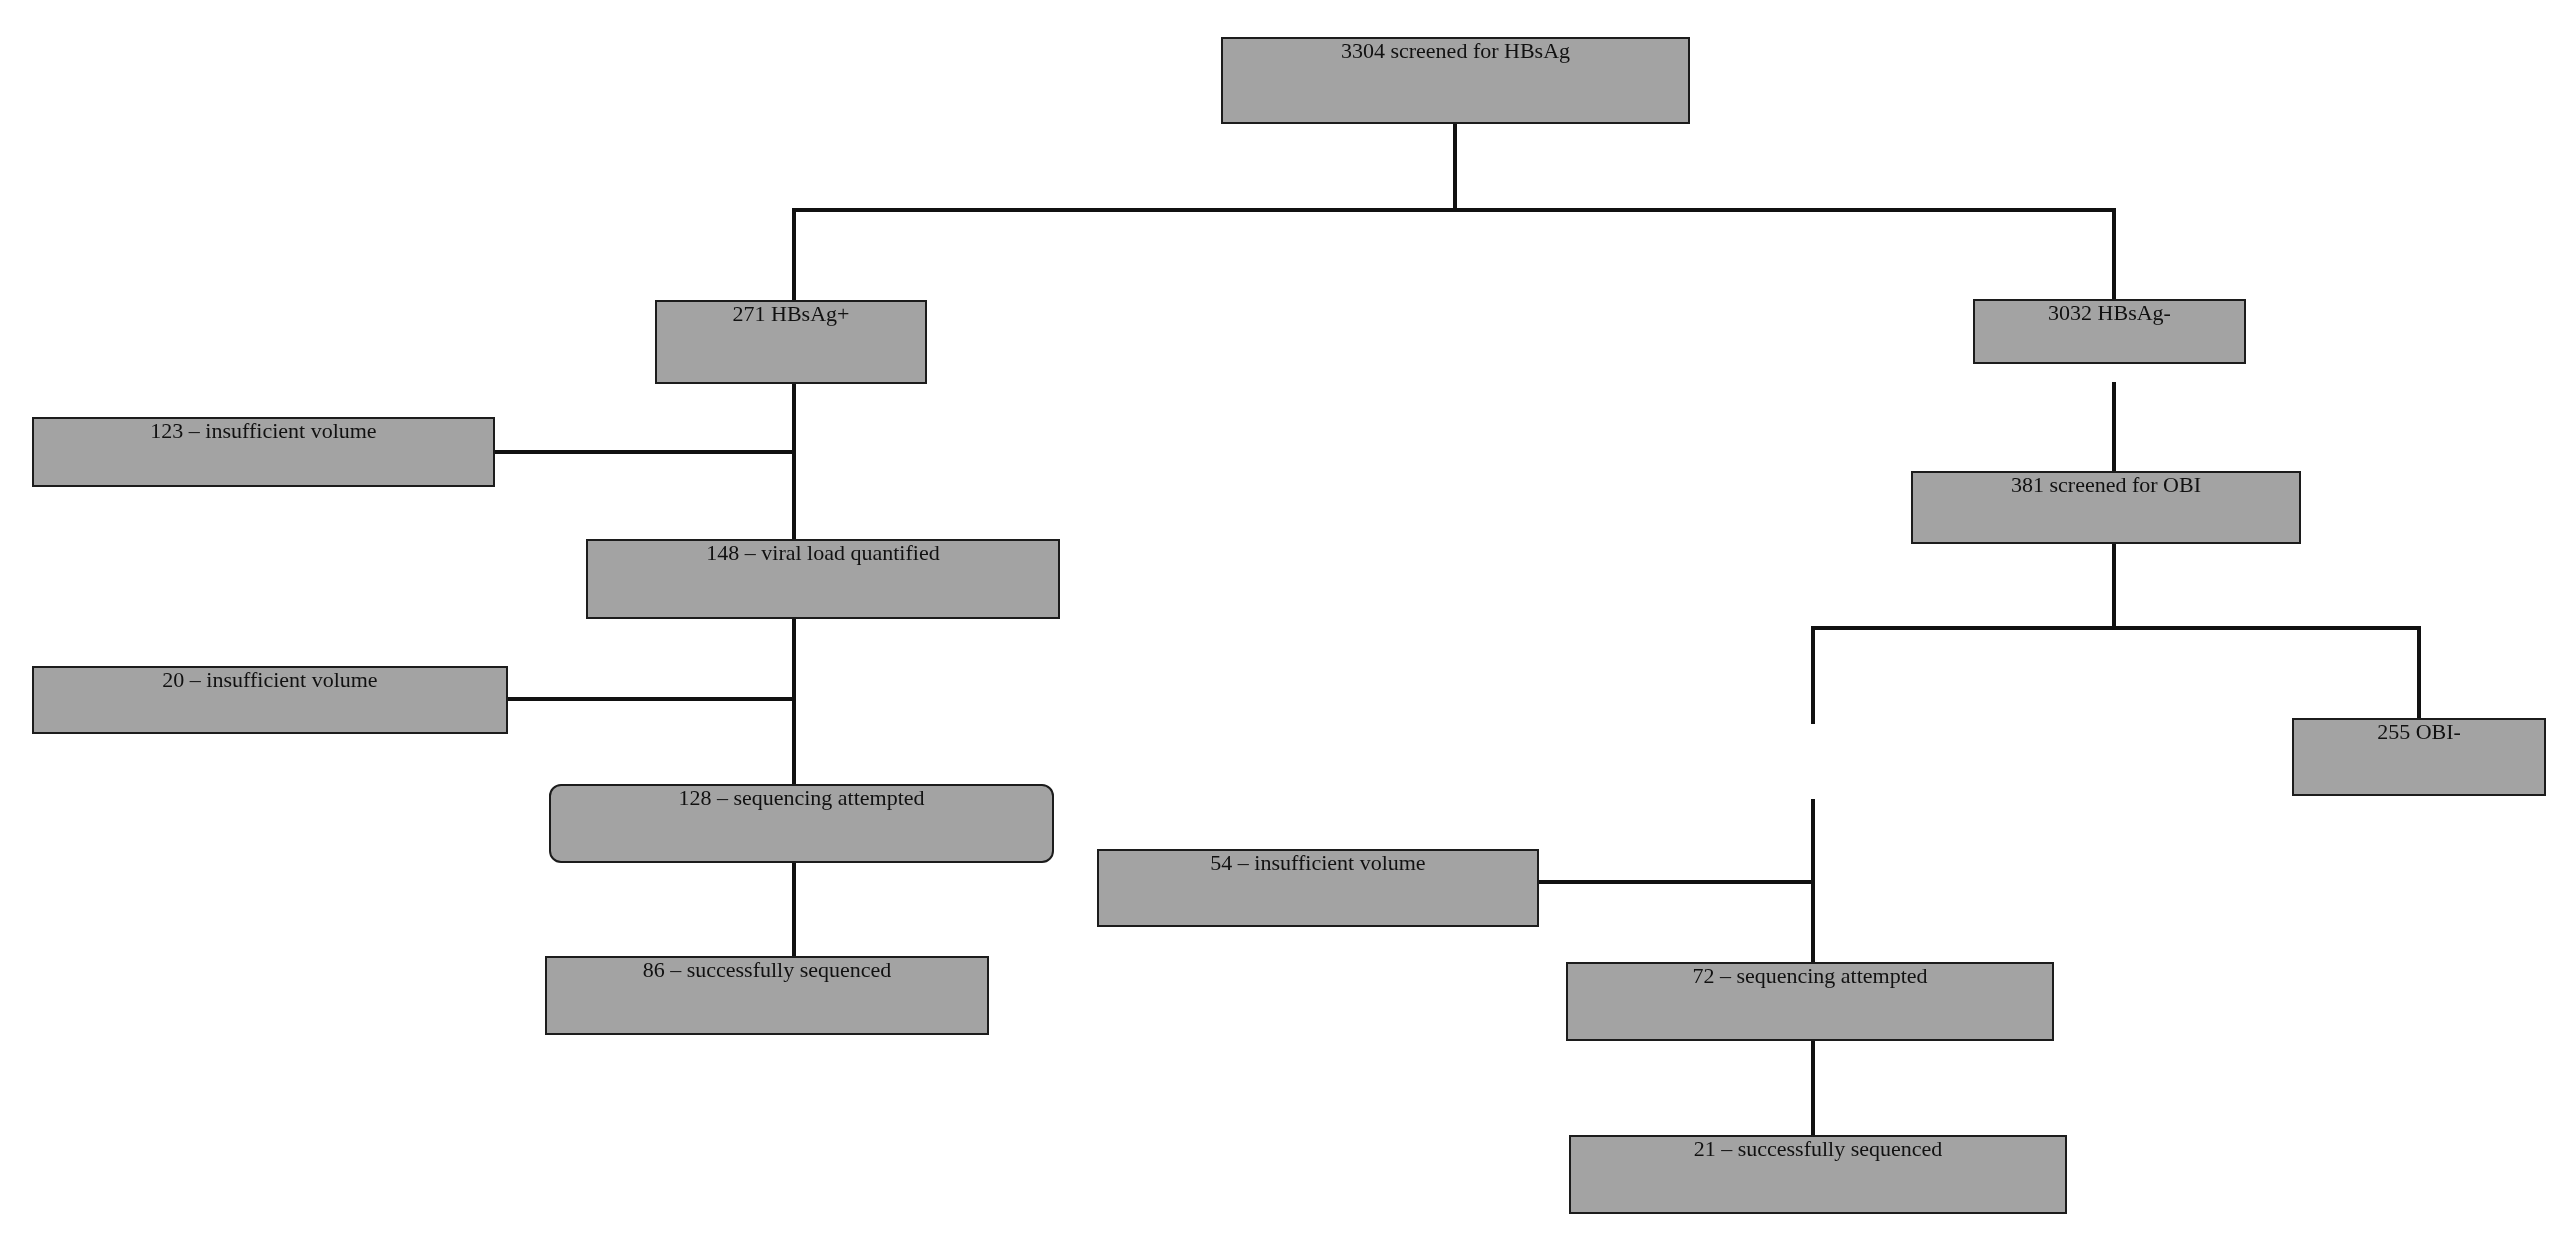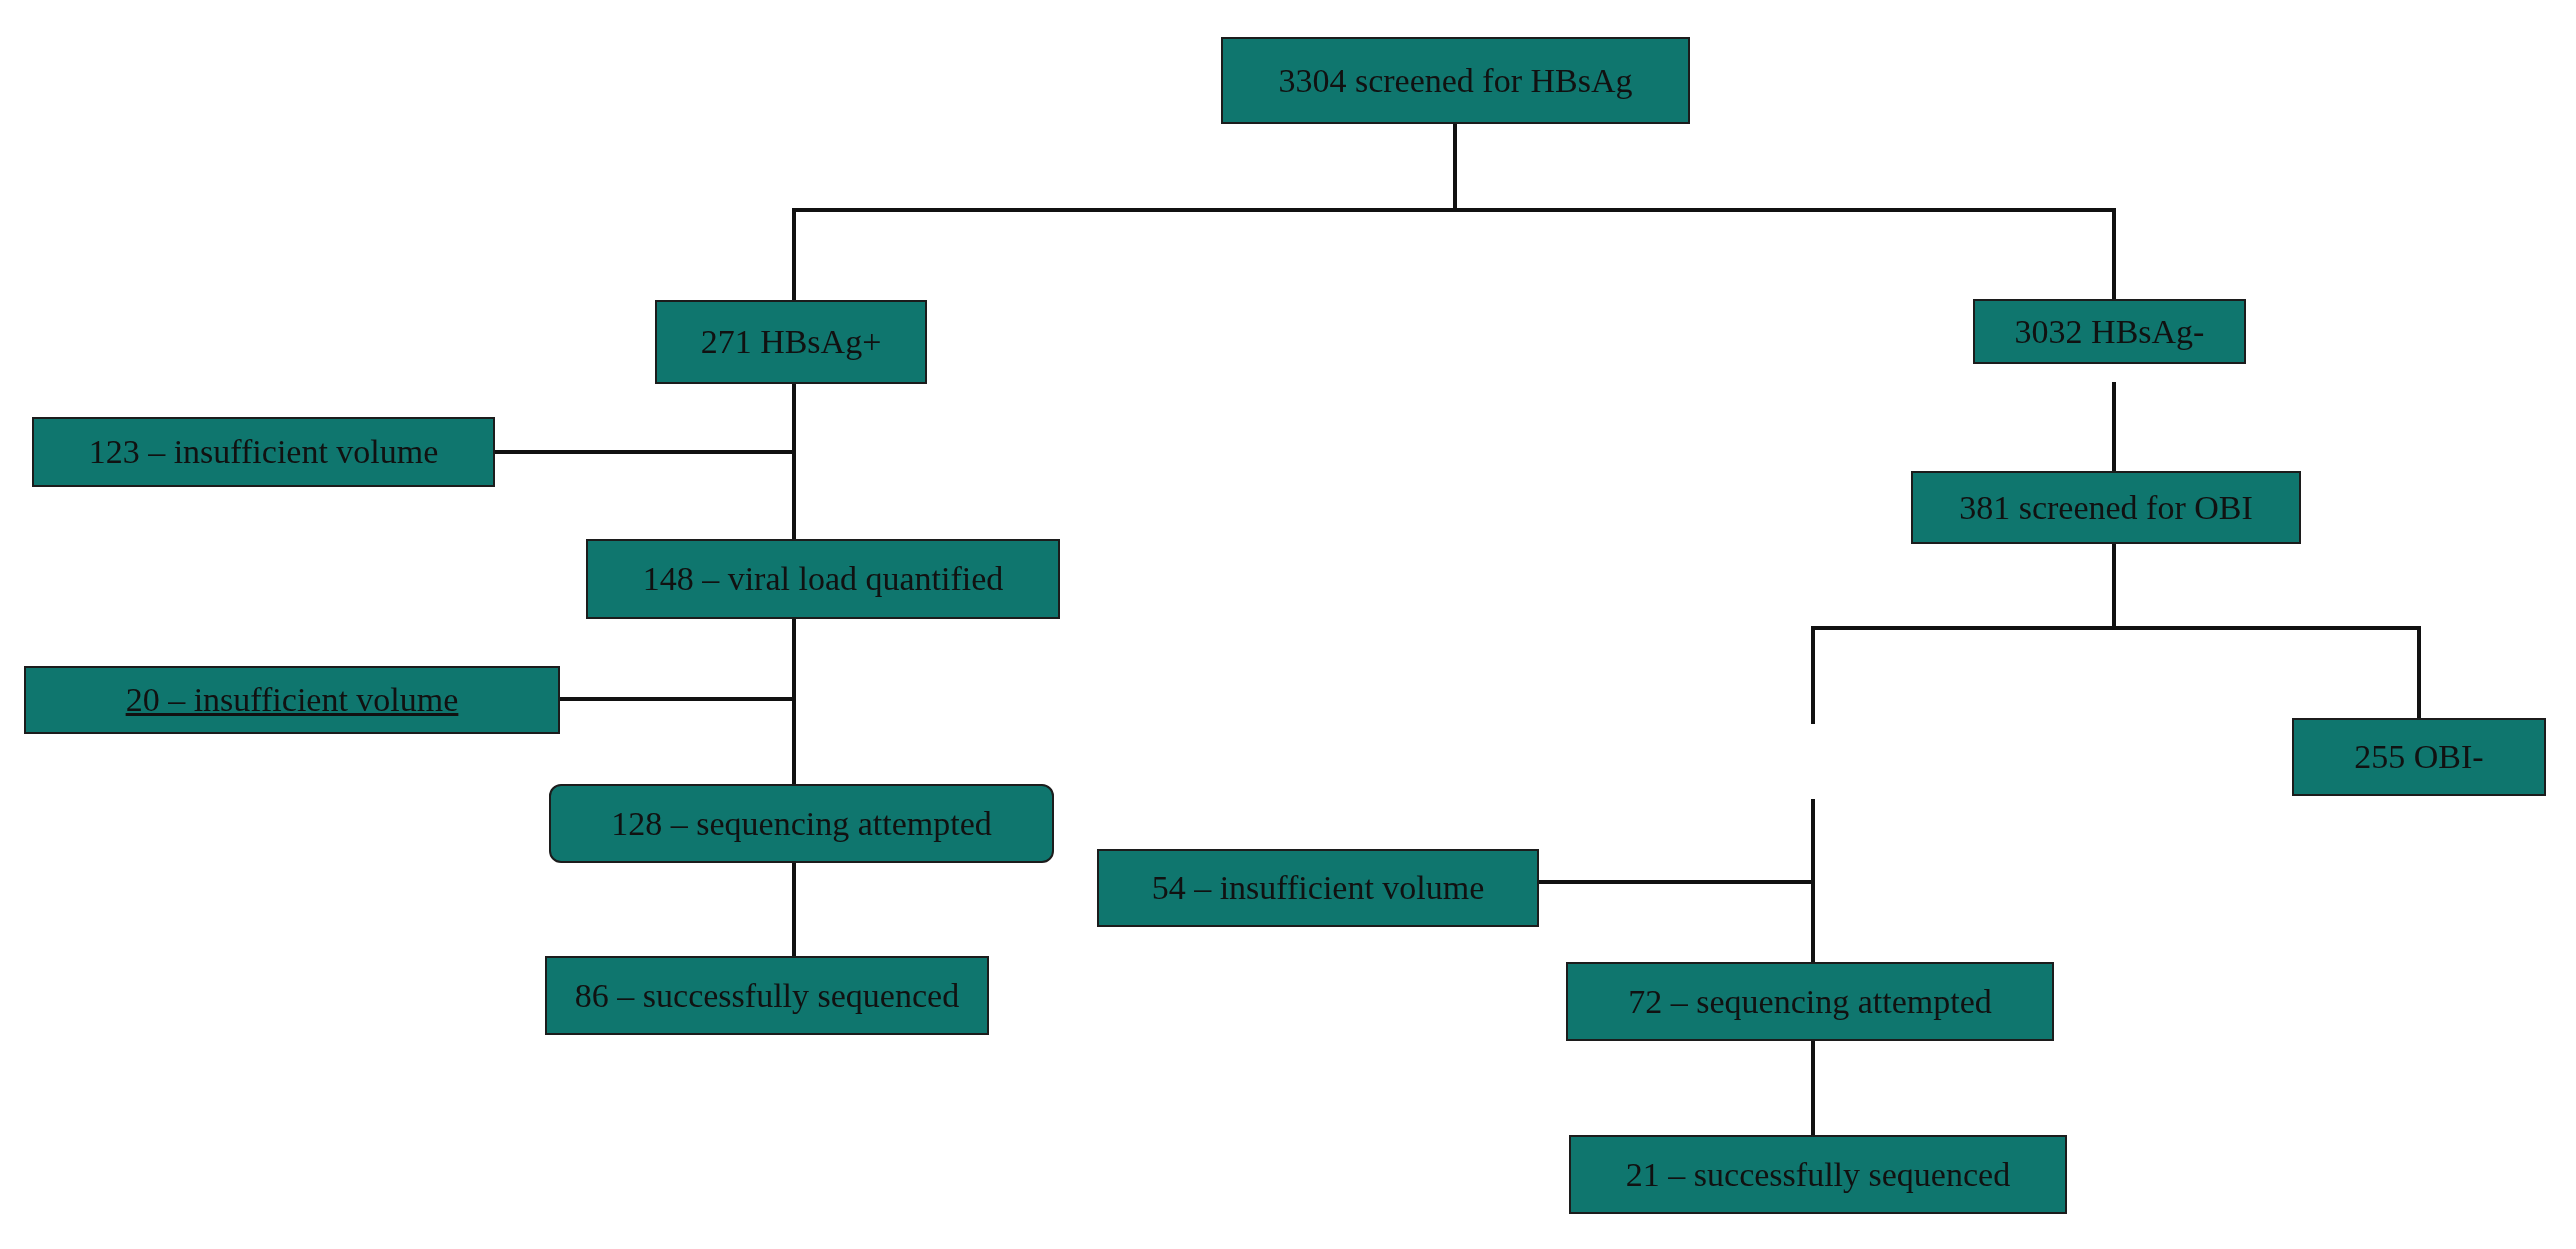--- a/index.html
+++ b/index.html
@@ -13,26 +13,25 @@
     height: 1250px;
     background: #ffffff;
     font-family: "Liberation Serif", "DejaVu Serif", serif;
     color: #111111;
     overflow: hidden;
   }
   .node {
     position: absolute;
     box-sizing: border-box;
     border: 2.8px solid #1c1c1c;
-    background: #0f766e;
+    background: #a3a3a3;
     display: flex;
-    align-items: center;
     justify-content: center;
     text-align: center;
-    font-size: 34px;
+    font-size: 22px;
     line-height: 1.1;
     white-space: nowrap;
     z-index: 2;
   }
   .edge {
     position: absolute;
     background: #111111;
     z-index: 1;
   }
 </style>
@@ -68,21 +67,21 @@
   </div>
 
   <div class="node" style="left:32px; top:417px; width:463px; height:70px;">
     <span>123 – insufficient volume</span>
   </div>
 
   <div class="node" style="left:586px; top:539px; width:474px; height:80px;">
     <span>148 – viral load quantified</span>
   </div>
 
-  <div class="node" style="left:24px; top:666px; width:536px; height:68px;text-decoration:underline;">
+  <div class="node" style="left:32px; top:666px; width:476px; height:68px;">
     <span>20 – insufficient volume</span>
   </div>
 
   <div class="node" style="left:549px; top:784px; width:505px; height:79px;border-radius:12px;">
     <span>128 – sequencing attempted</span>
   </div>
 
   <div class="node" style="left:545px; top:956px; width:444px; height:79px;">
     <span>86 – successfully sequenced</span>
   </div>

